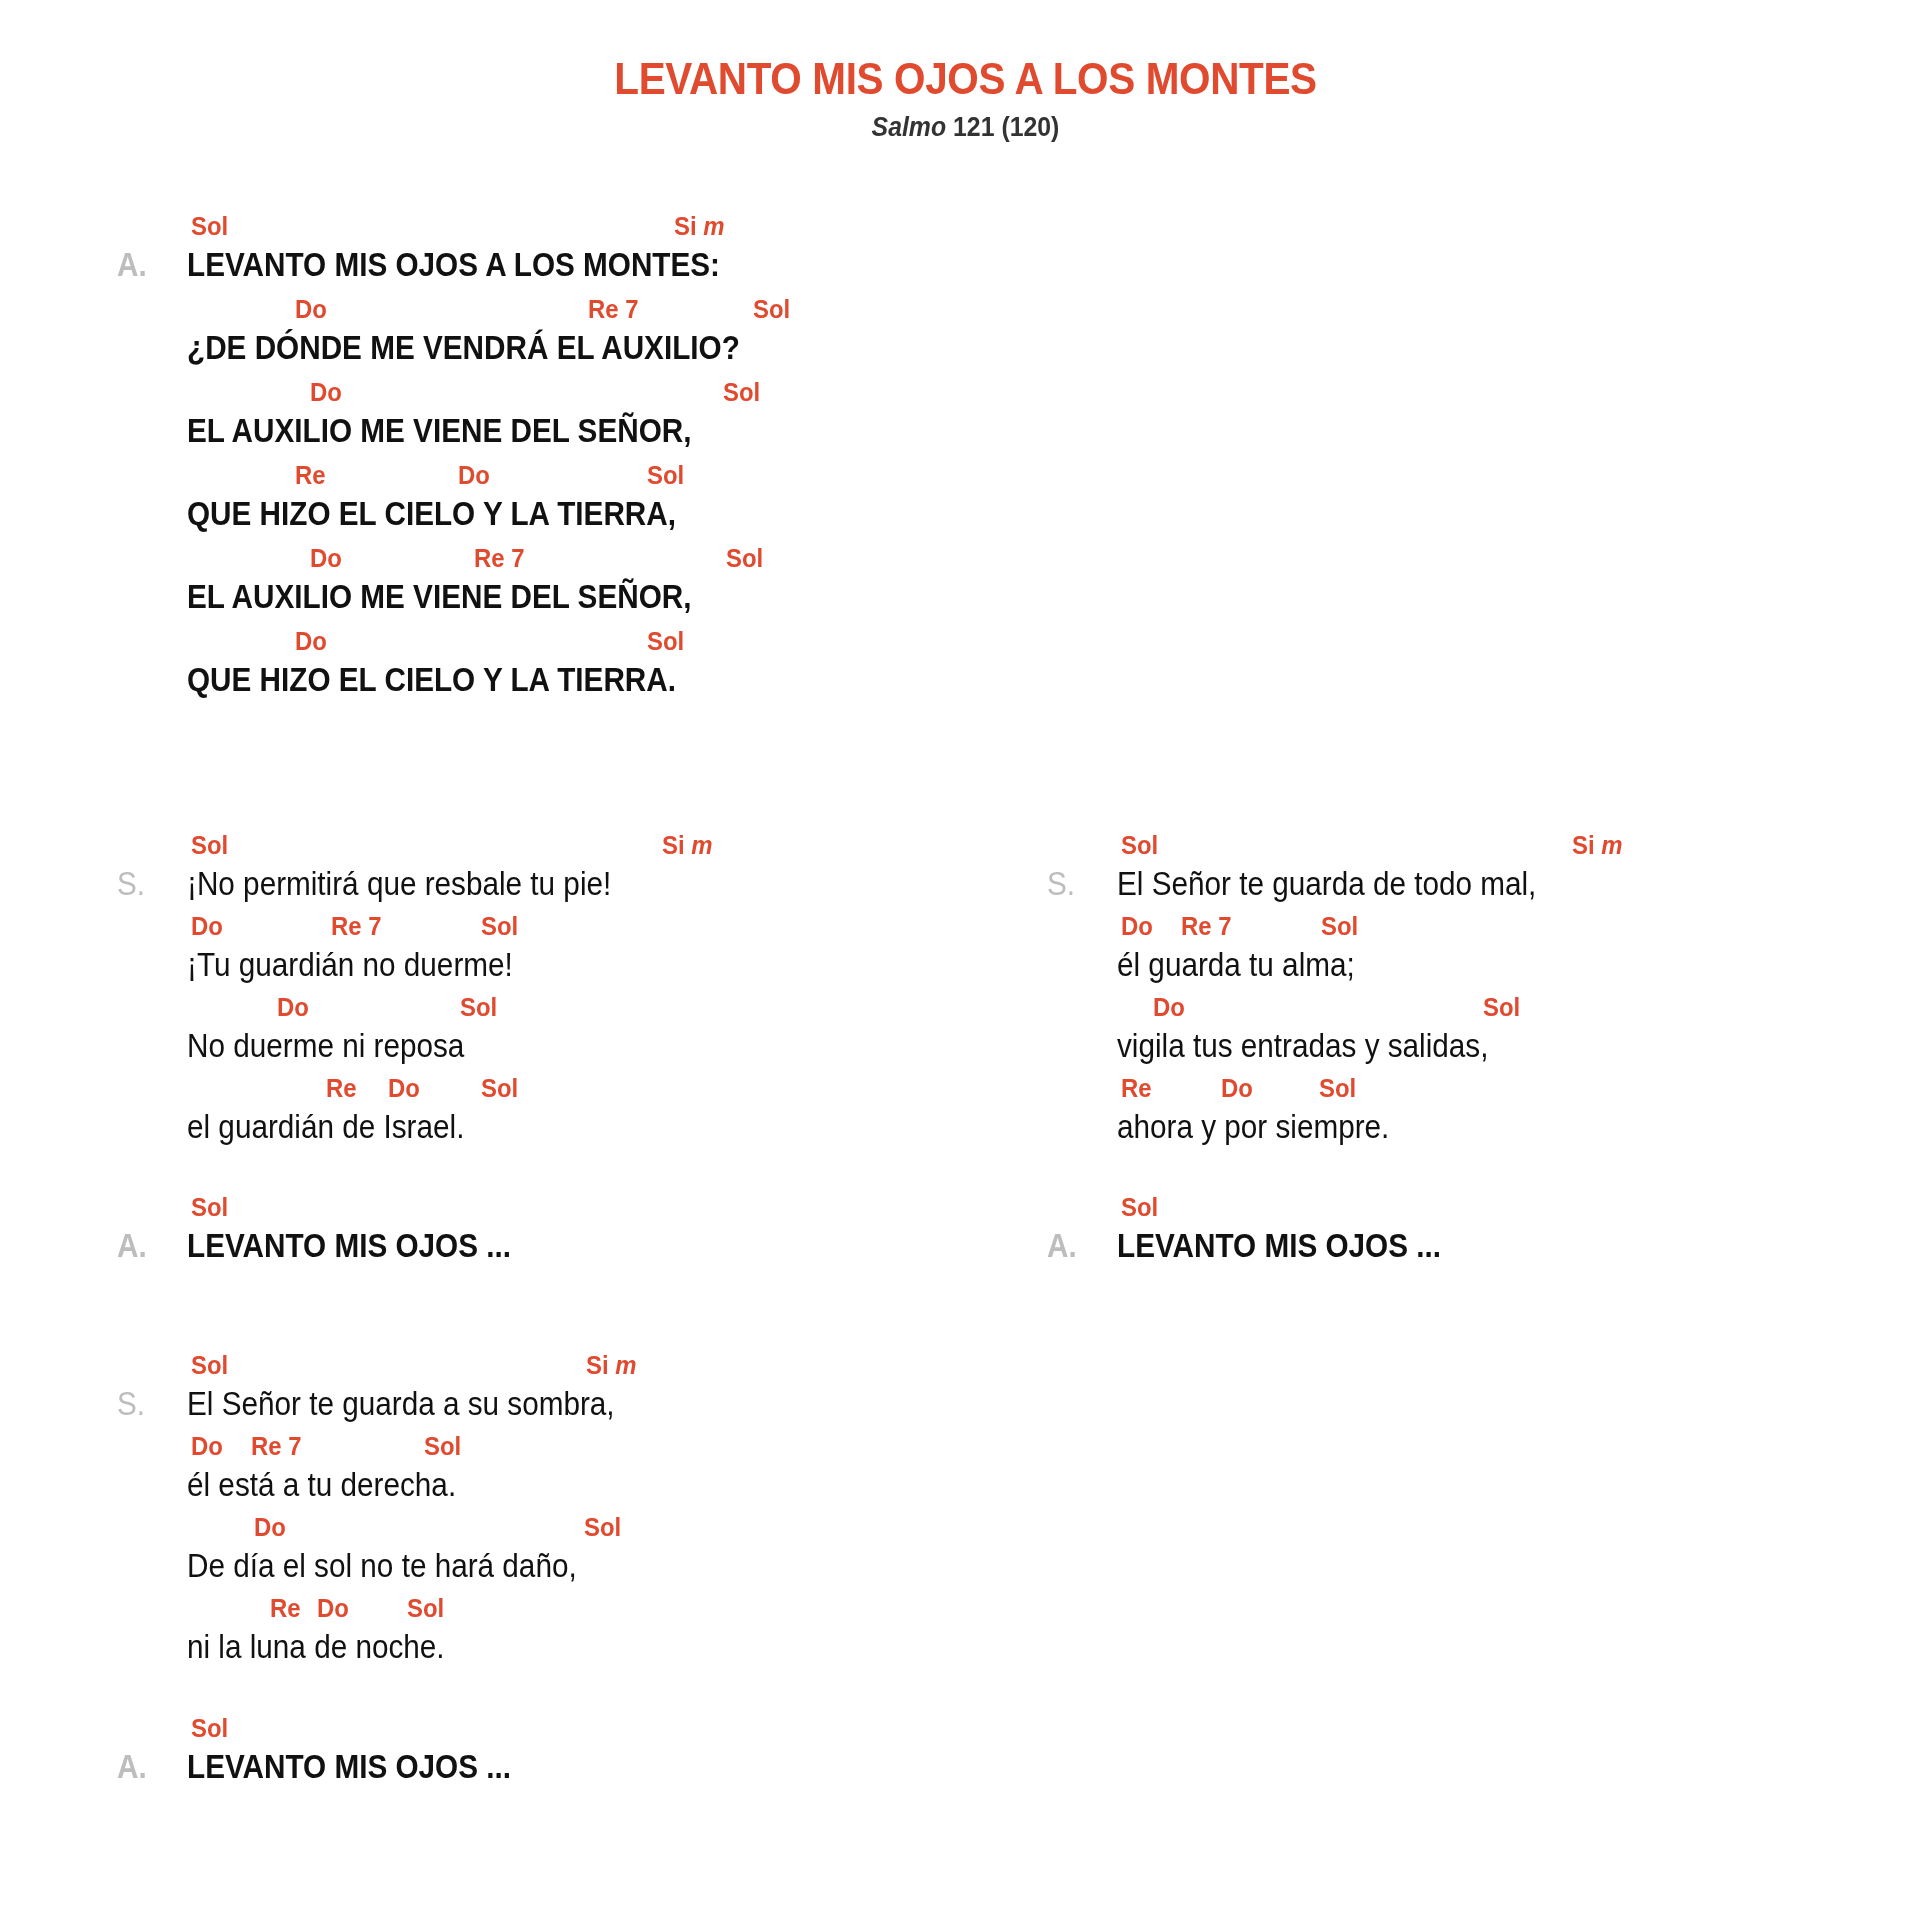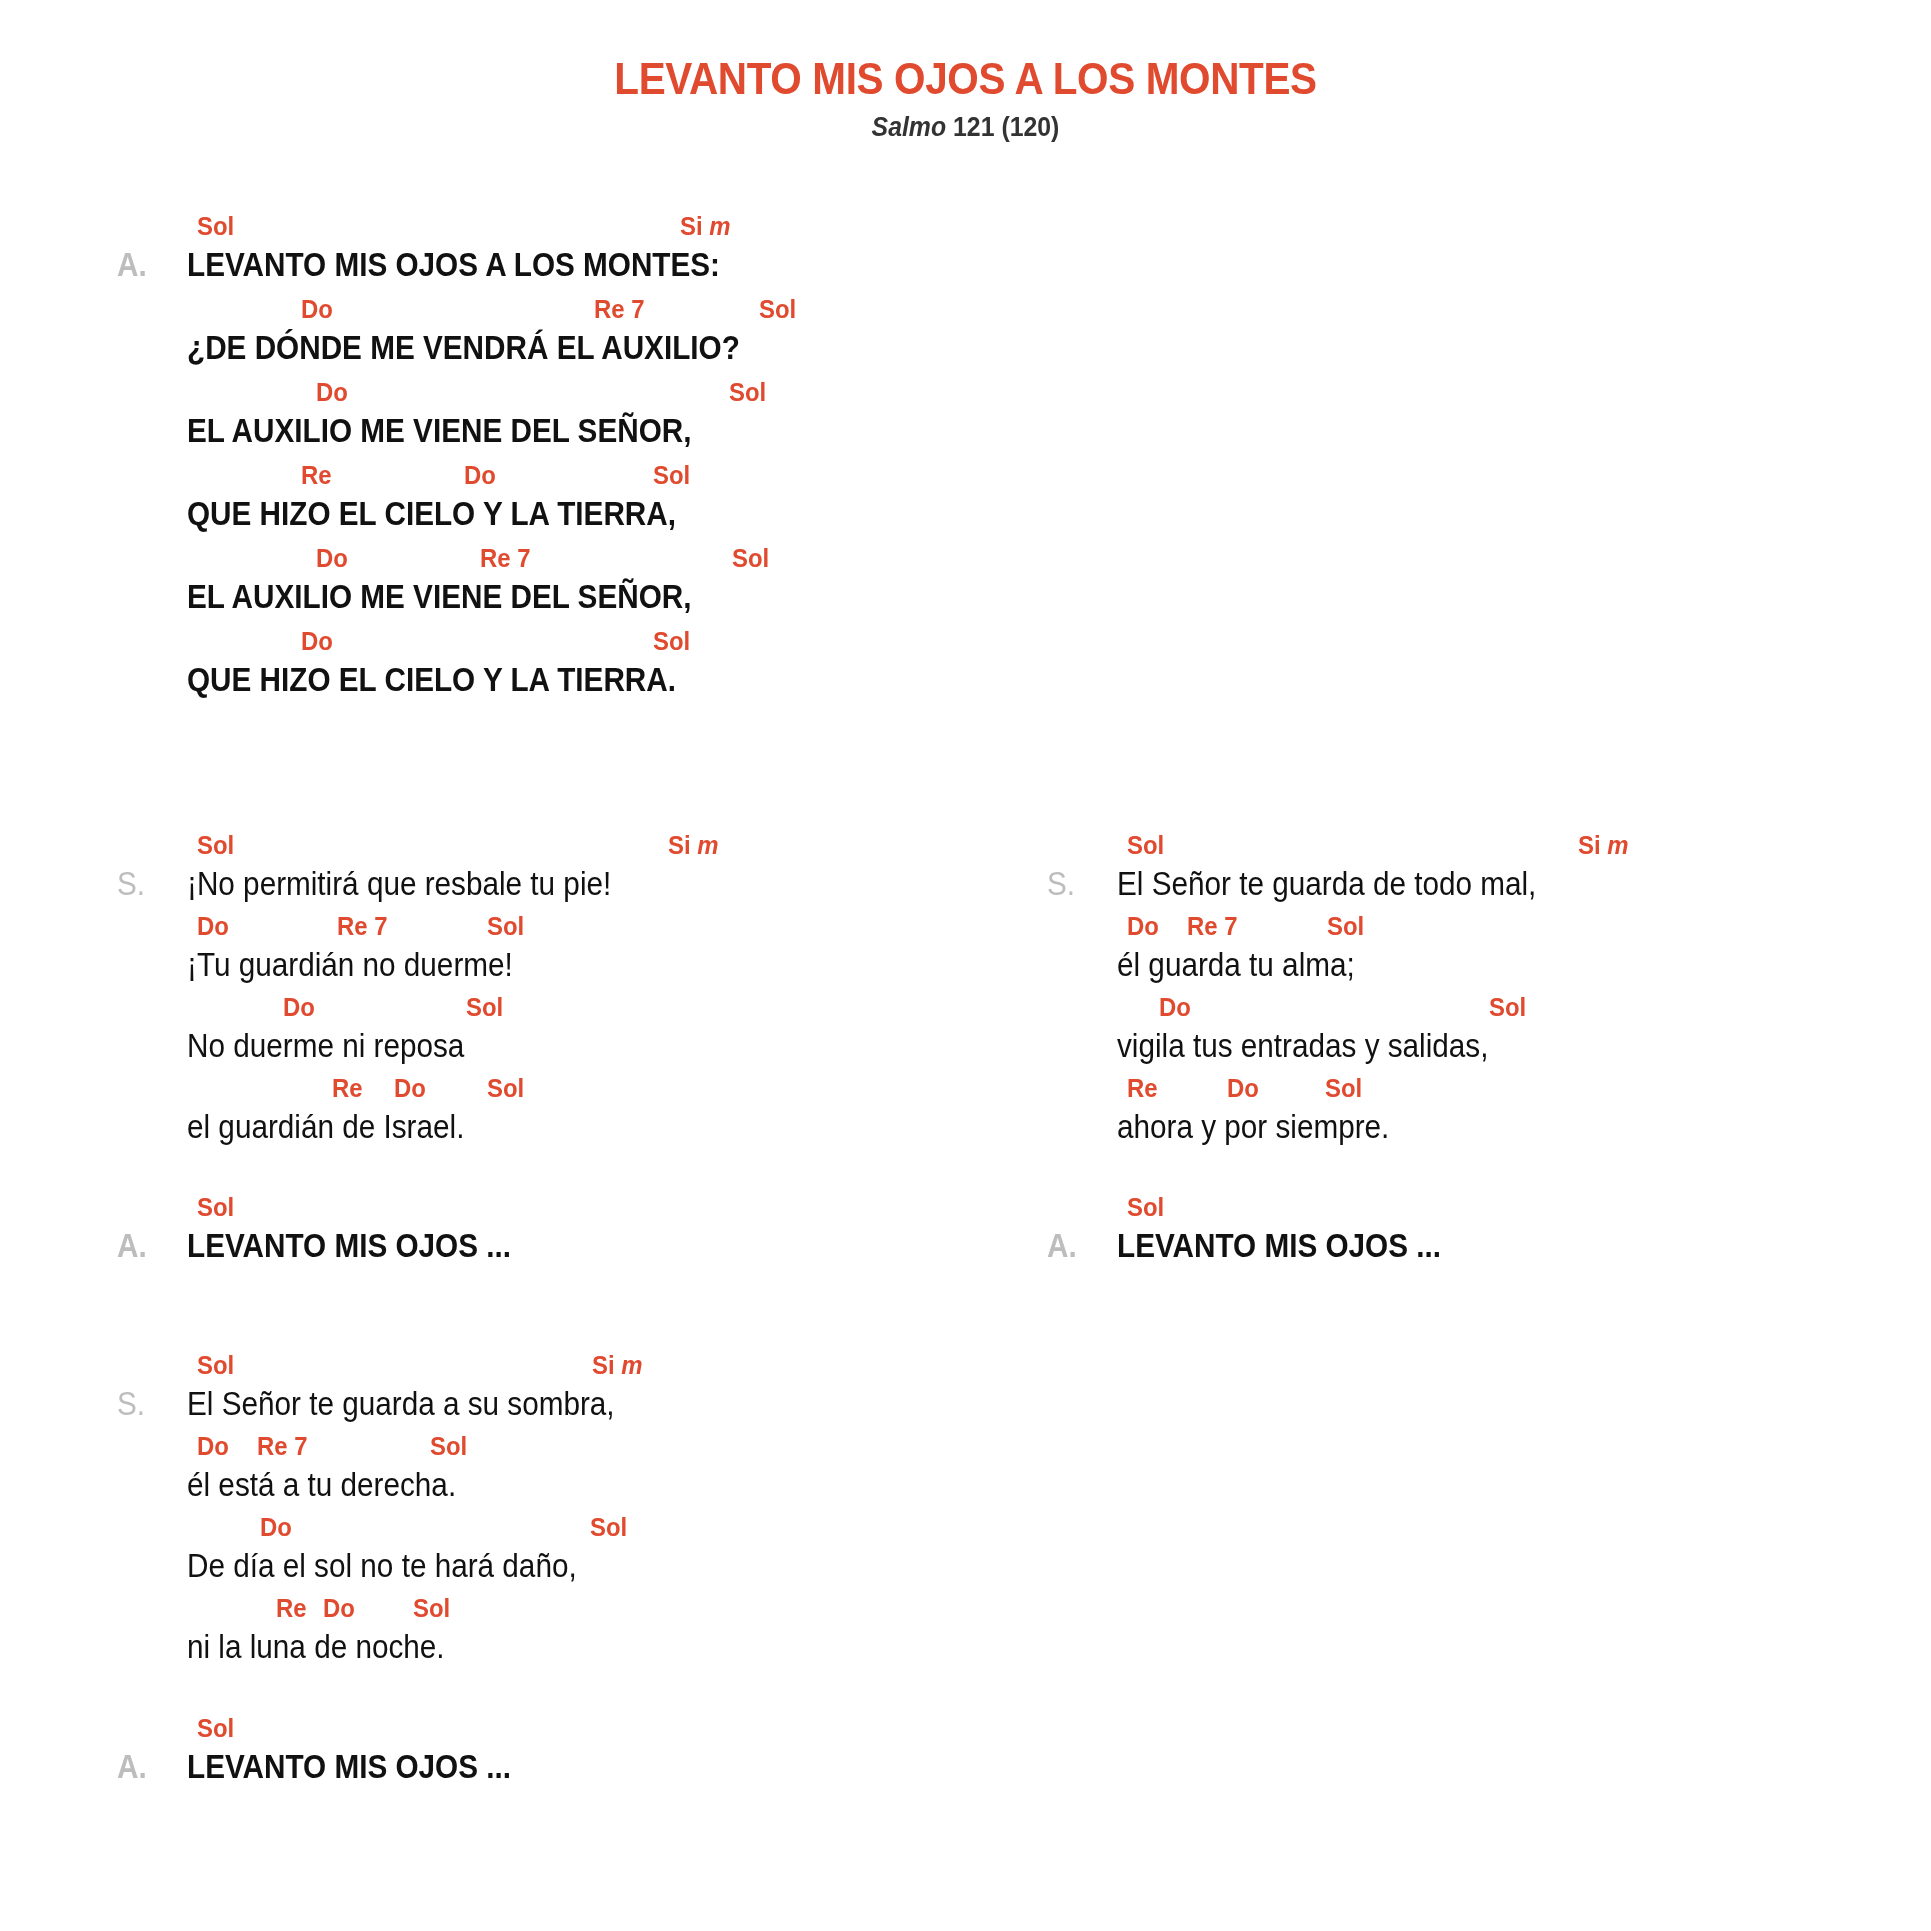--- a/index.html
+++ b/index.html
@@ -6,21 +6,21 @@
   body { width: 1931px; height: 1931px; position: relative; overflow: hidden;
          font-family: "Liberation Sans", "DejaVu Sans", sans-serif; }
   .title { position: absolute; left: 0; width: 1931px; top: 54px; text-align: center;
            font-size: 44px; font-weight: bold; color: #e04a2f; letter-spacing: -0.4px;
            transform: scaleX(0.92); transform-origin: center; }
   .subtitle { position: absolute; left: 0; width: 1931px; top: 112px; text-align: center;
               font-size: 27px; font-weight: bold; color: #333333; transform: scaleX(0.92); }
   .subtitle .it { font-style: italic; }
   .block { position: absolute; }
   .line { position: relative; height: 83px; }
-  .chords { position: absolute; top: 0; left: 10px; height: 35px; width: 878px; }
+  .chords { position: absolute; top: 0; left: 4px; height: 35px; width: 878px; }
   .chord { position: absolute; top: 0; font-size: 26px; font-weight: bold; color: #e04a2f;
            transform: scaleX(0.92); transform-origin: left; white-space: nowrap; }
   .chord .m { font-style: italic; }
   .lyric { position: absolute; top: 35px; left: 0; white-space: nowrap; font-size: 33px;
            color: #111111; transform: scaleX(0.9); transform-origin: left; }
   .lyric.caps { font-weight: bold; }
   .marker { position: absolute; left: -70px; top: 35px; font-size: 33px; color: #bdbdbd;
             transform: scaleX(0.9); transform-origin: left; }
   .marker.bold { font-weight: bold; }
 </style>

